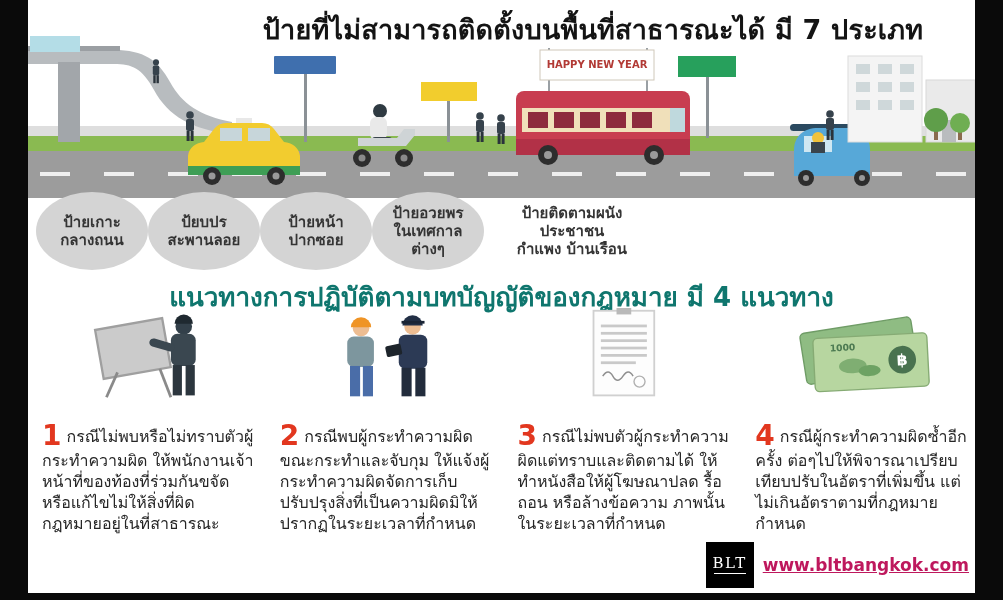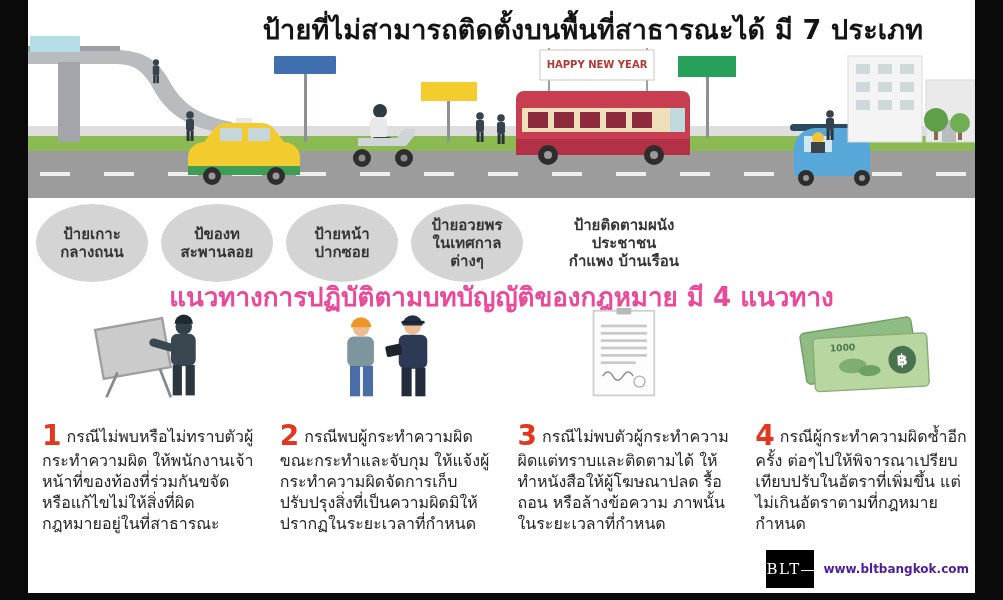--- a/index.html
+++ b/index.html
@@ -8,44 +8,44 @@
   .frame { position:relative; width:1003px; height:600px; background:#ffffff; overflow:hidden;padding-left:20px; }
 
   .side-bar { position:absolute; top:0; bottom:0; width:28px; background:#0a0a0a; z-index:5; }
   .side-bar.left { left:0; }
   .side-bar.right { right:0; }
   .bottom-bar { position:absolute; left:0; right:0; bottom:0; height:7px; background:#0a0a0a; z-index:5; }
 
   .main-title { position:absolute; top:8px; left:215px; right:32px; text-align:center;
                 font-size:27px; font-weight:bold; color:#141414; letter-spacing:0.2px; }
   .section-title { position:absolute; top:276px; left:32px; right:32px; text-align:center;
-                   font-size:26px; font-weight:bold; color:#ec4899; }
+                   font-size:26px; font-weight:bold; color:#0f766e; }
 
   .scene-svg { position:absolute; top:36px; left:28px; width:947px; height:162px; }
 
-  .circles { position:absolute; top:204px; left:36px; width:938px; display:flex; gap:13px; z-index:2; }
+  .circles { position:absolute; top:192px; left:36px; width:938px; display:flex; z-index:2; }
   .circle { flex:none; width:112px; height:78px; background:#d4d4d4; border-radius:50%;
             display:flex; flex-direction:column; justify-content:center; text-align:center;
             font-size:15px; font-weight:700; color:#343434; line-height:1.22; }
   .circle span { display:block; }
   .circle.no-bg { background:transparent; width:176px; border-radius:0; }
 
   .guides { position:absolute; top:308px; left:42px; right:36px;
             display:grid; grid-template-columns:repeat(4,1fr); column-gap:26px; }
   .guide svg { width:100%; height:92px; display:block; }
   .gtext { margin-top:22px; font-size:16px; line-height:1.32; color:#262626; }
   .gnum { font-size:28px; font-weight:bold; color:#e2371f; margin-right:5px;
           line-height:1; vertical-align:-3px; display:inline-block; }
 
   .footer { position:absolute; right:34px; bottom:12px; display:flex; align-items:center; gap:9px; z-index:6; }
-  .logo-box { width:48px; height:38px; background:#000; color:#fff; display:flex; flex-direction:row;
+  .logo-box { width:48px; height:46px; background:#000; color:#fff; display:flex; flex-direction:column;
               align-items:center; justify-content:center; font-family:"DejaVu Serif","Liberation Serif",serif; }
   .logo-text { font-size:15px; letter-spacing:1.5px; line-height:1; }
   .logo-rule { width:32px; height:1px; background:#fff; margin-top:2px; }
-  .website { font-size:12px; font-weight:bold; color:#4c1d95; }
+  .website { font-size:17px; font-weight:bold; color:#be185d;text-decoration:underline; }
 </style>
 </head>
 <body>
 
 <div class="frame">
   <div class="side-bar left"></div>
   <div class="side-bar right"></div>
   <div class="bottom-bar"></div>
 
   <h1 class="main-title">ป้ายที่ไม่สามารถติดตั้งบนพื้นที่สาธารณะได้ มี 7 ประเภท</h1>
@@ -190,21 +190,21 @@
     <use href="#ped" transform="translate(128,40) scale(0.8)"></use>
   </svg>
 
   <div class="circles">
     <div class="circle">
       <span>ป้ายเกาะ</span>
       <span>กลางถนน</span>
       <span></span>
     </div>
     <div class="circle">
-      <span>ป้ของท</span>
+      <span>ป้ยบปร</span>
       <span>สะพานลอย</span>
       <span></span>
     </div>
     <div class="circle">
       <span>ป้ายหน้า</span>
       <span>ปากซอย</span>
       <span></span>
     </div>
     <div class="circle">
       <span>ป้ายอวยพร</span>

